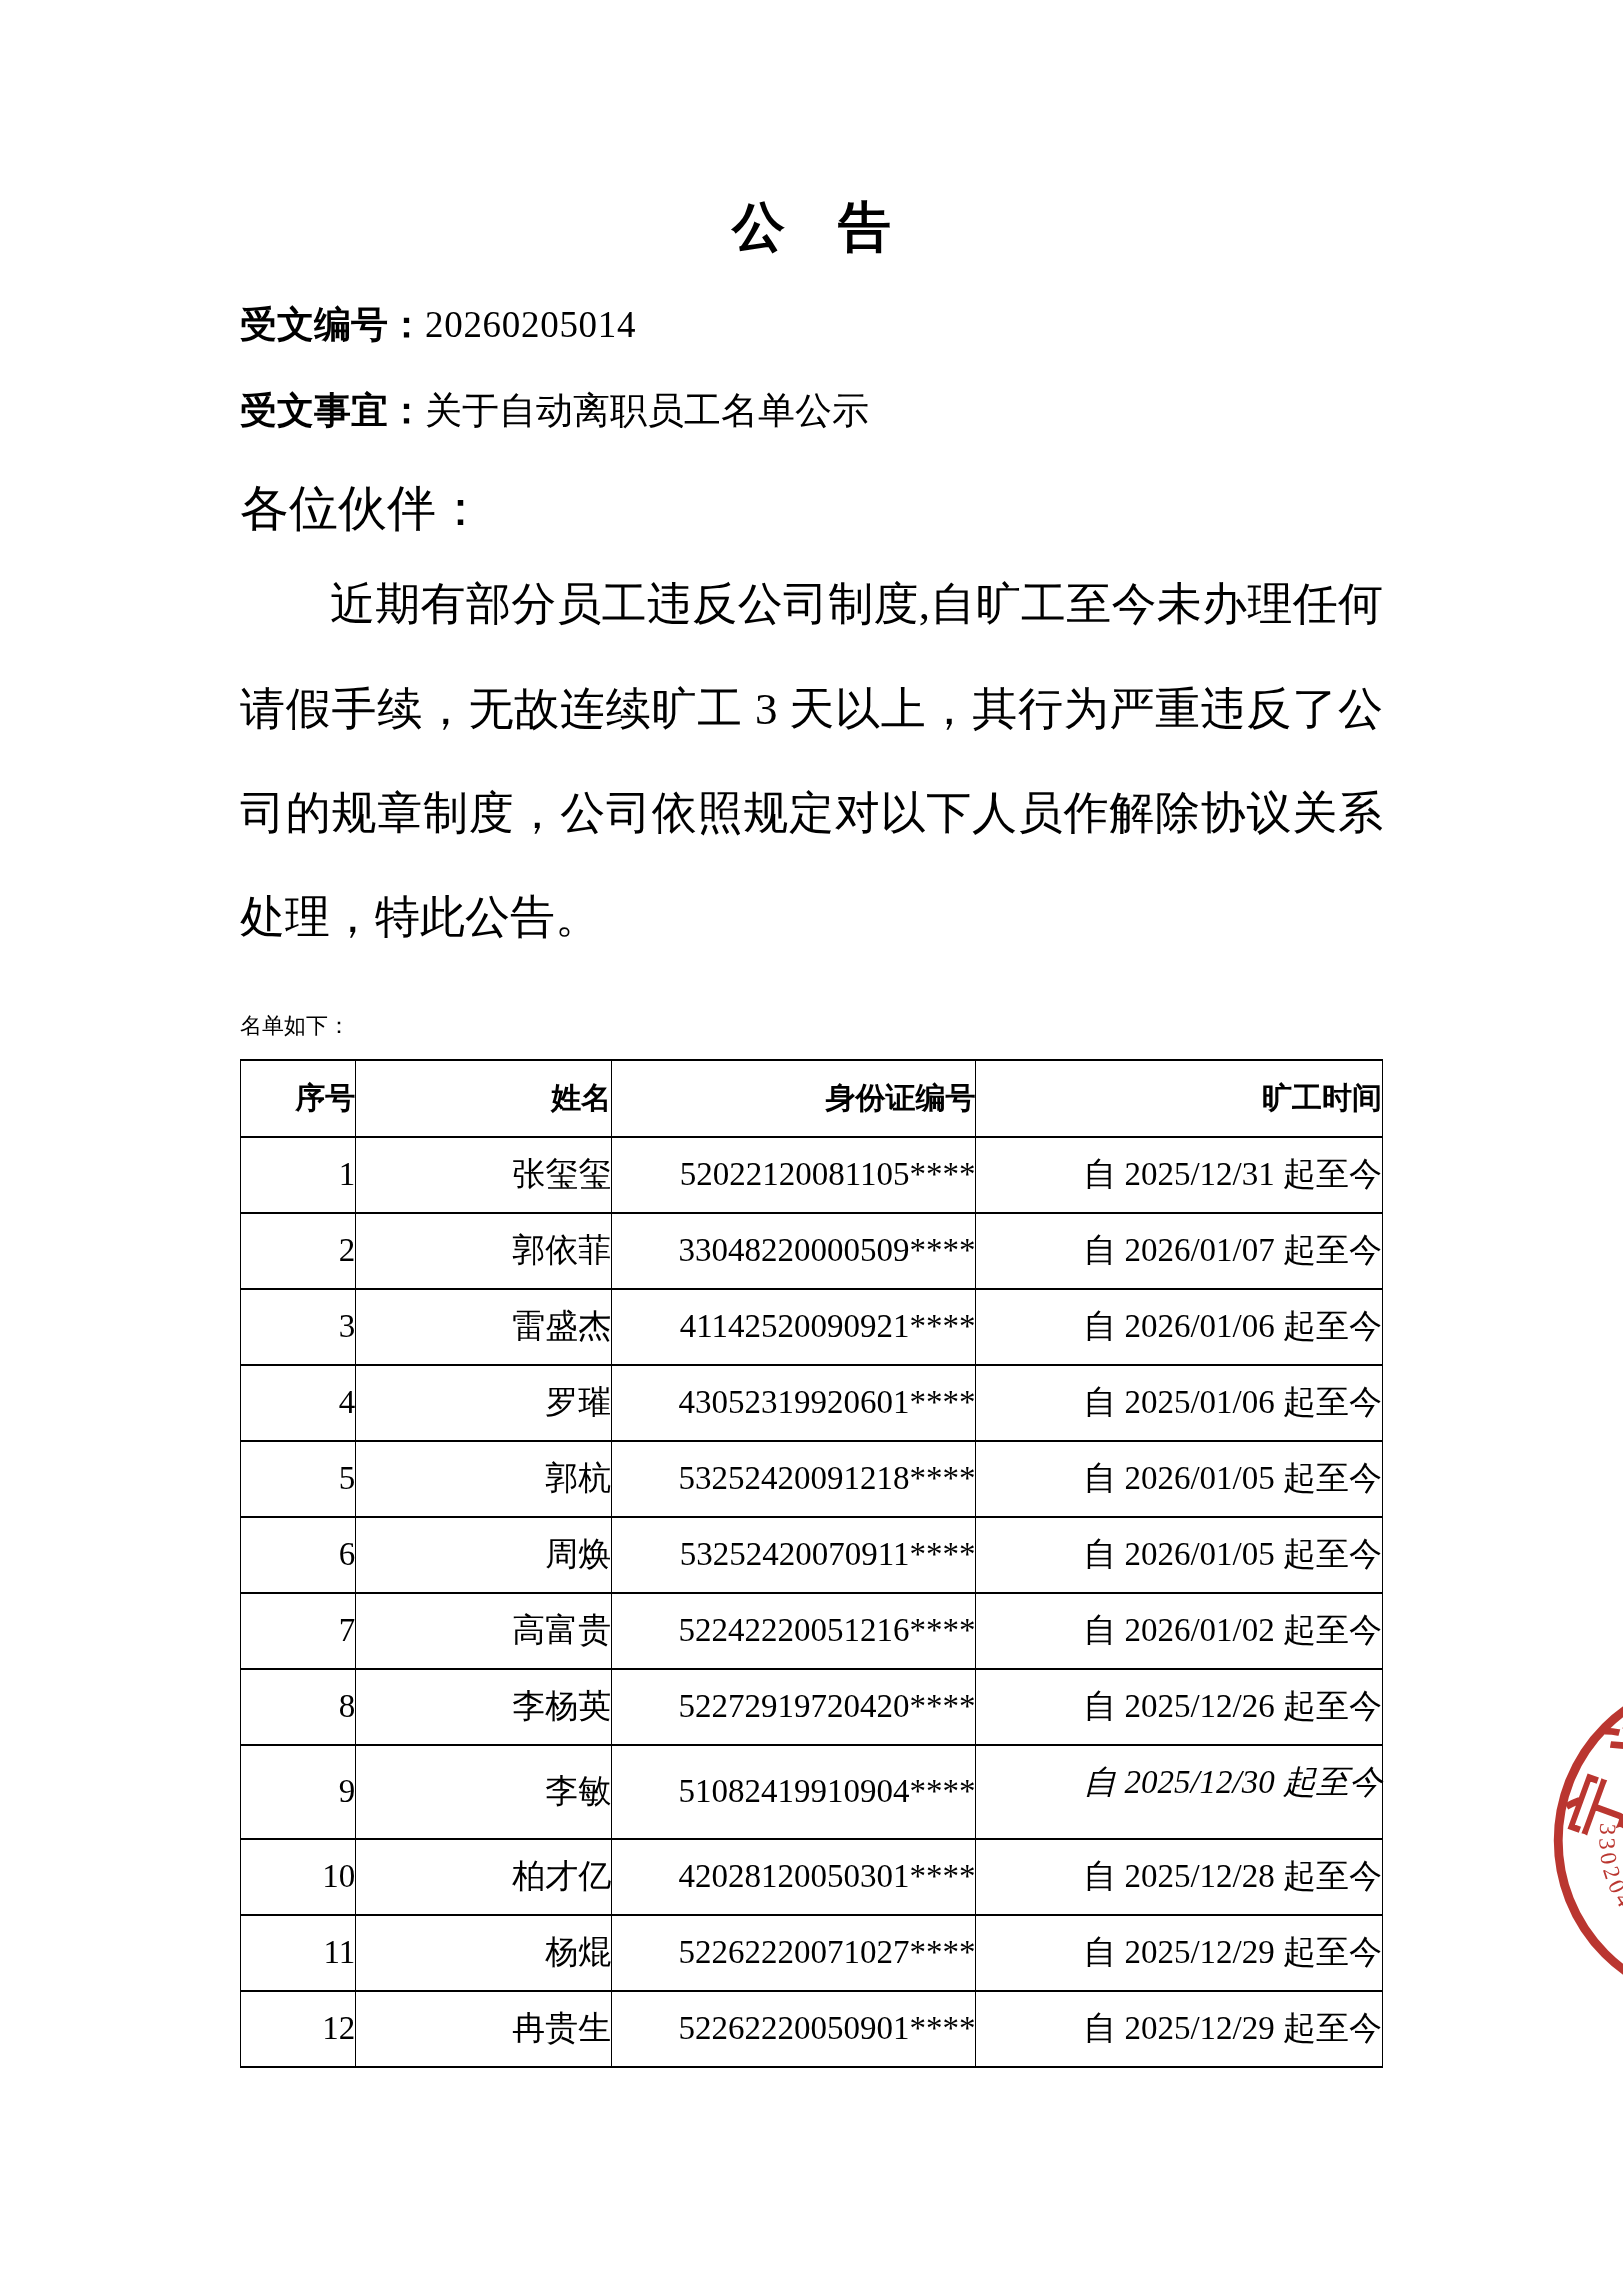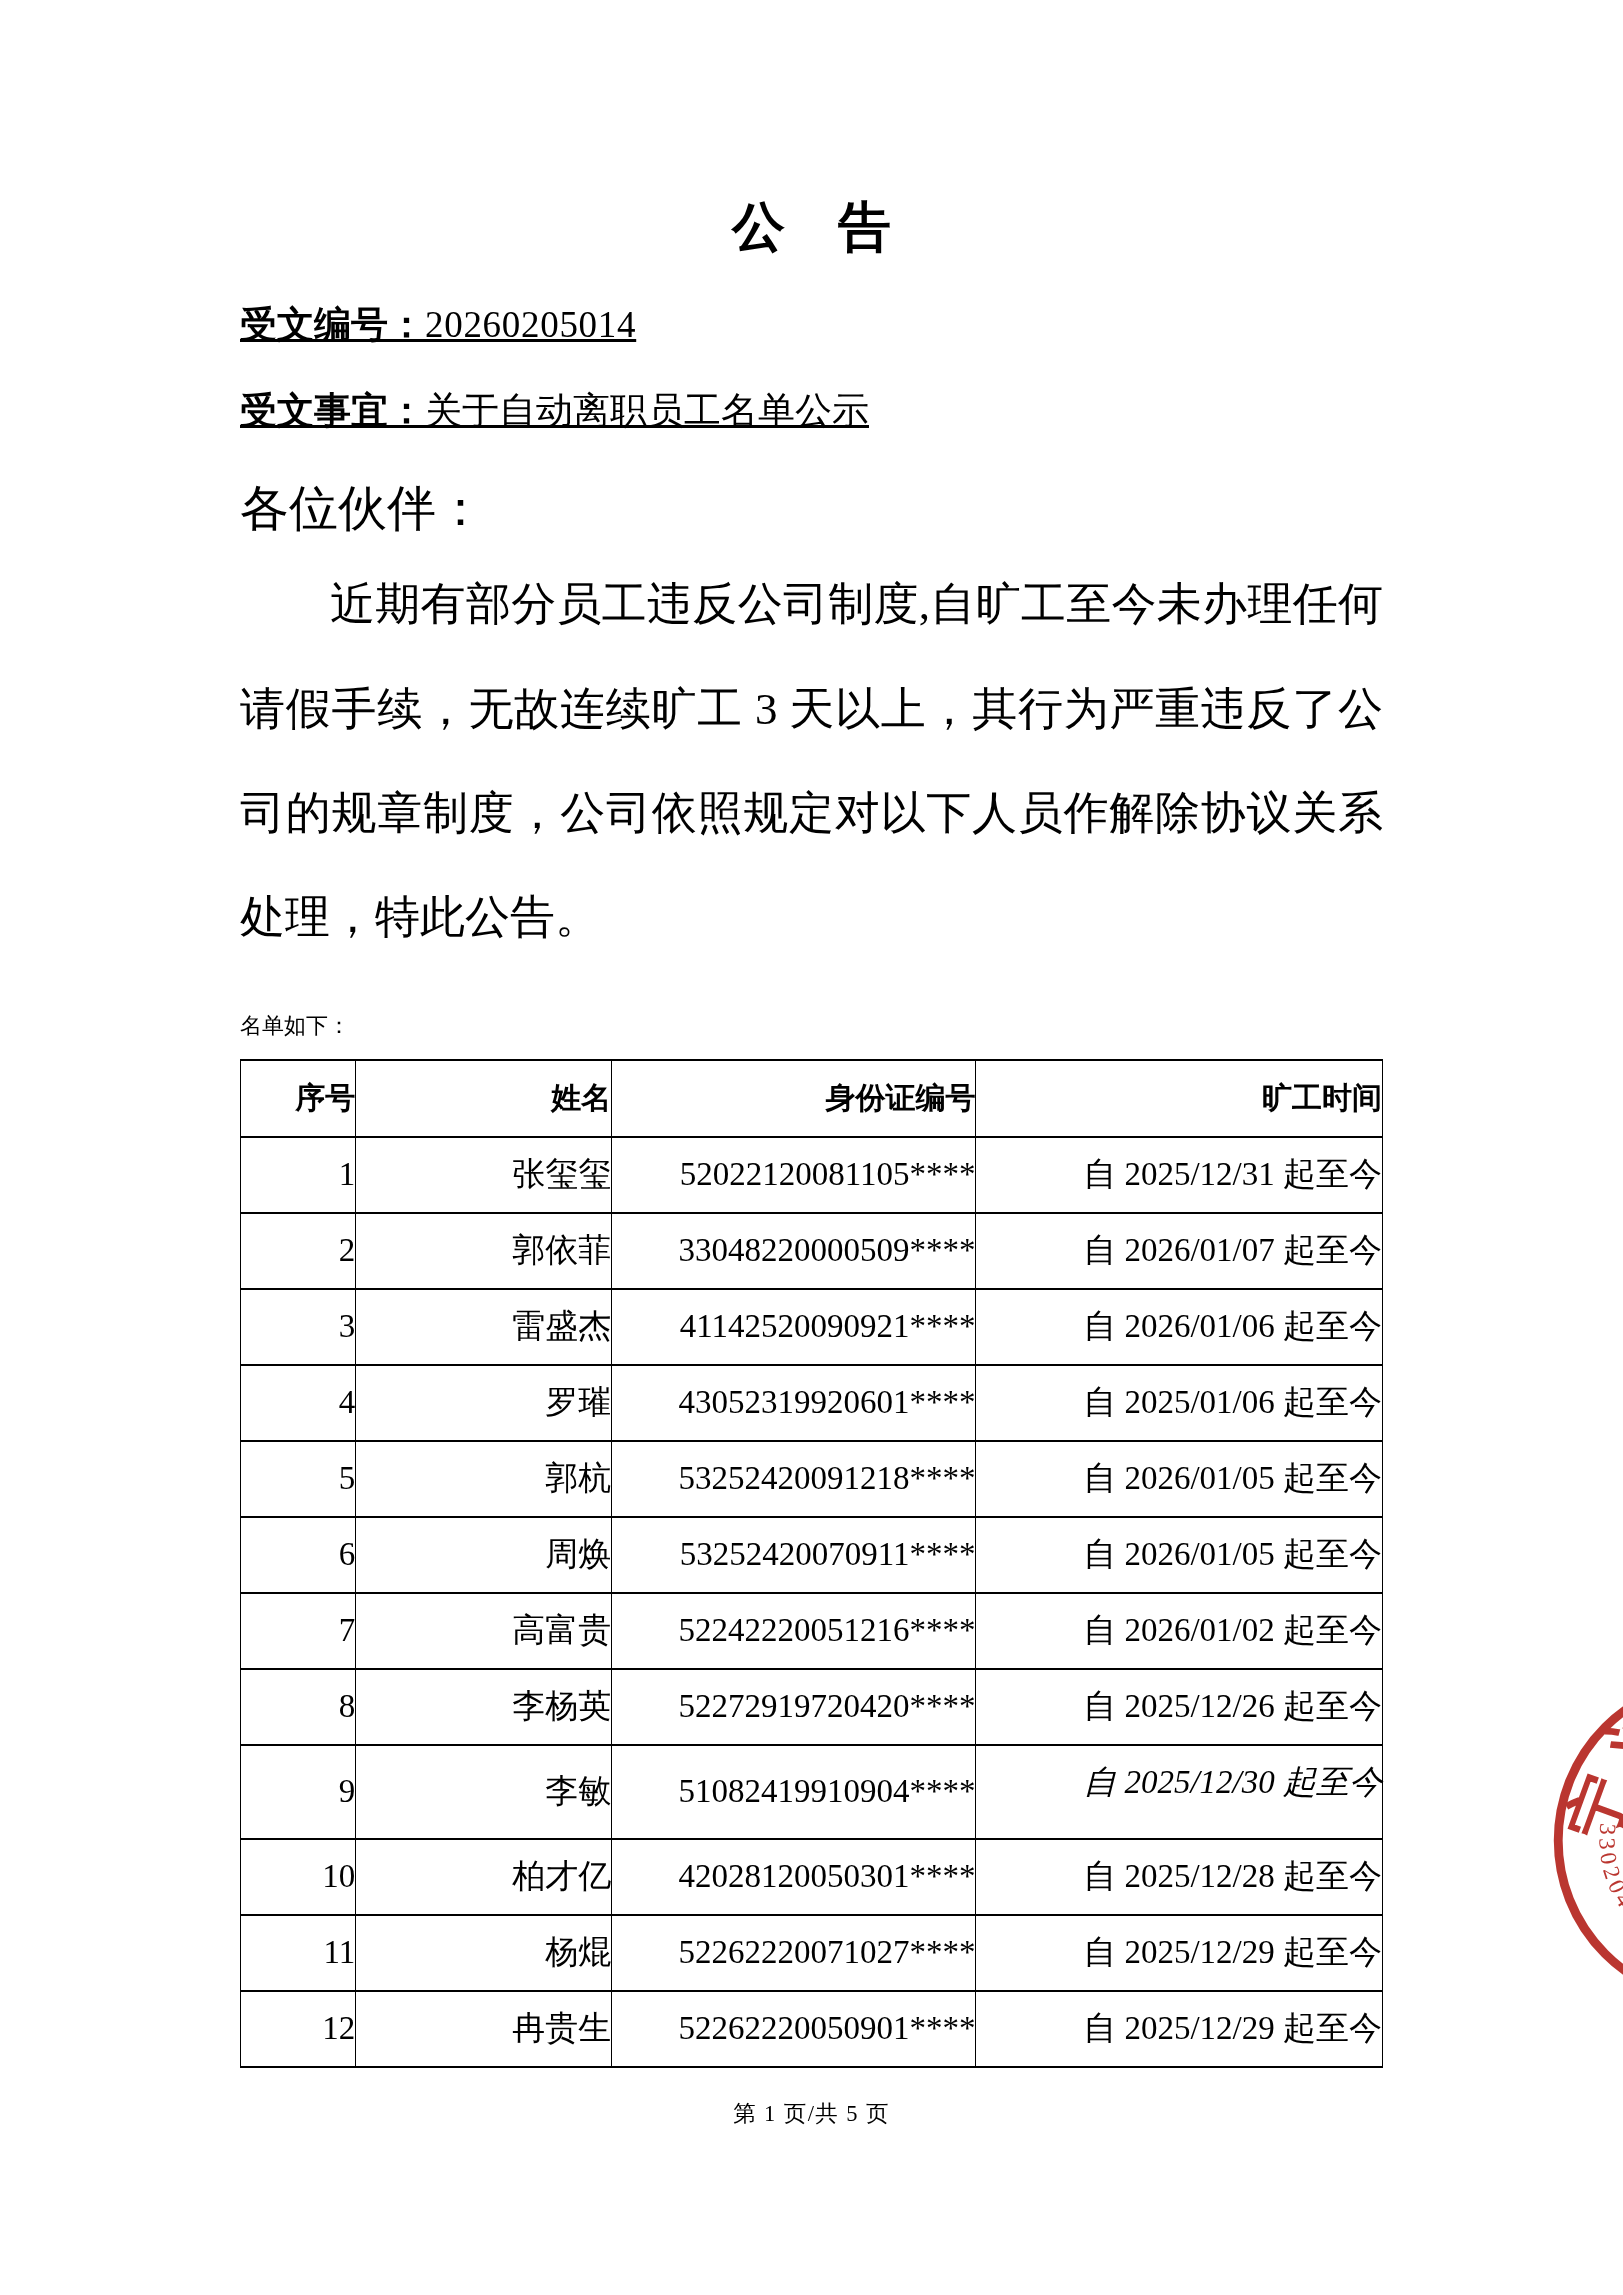--- a/index.html
+++ b/index.html
@@ -7,21 +7,21 @@
     position:relative; width:1623px; height:2295px; background:#ffffff;
     overflow:hidden; color:#000;
     font-family:"Liberation Serif","DejaVu Serif",serif;
   }
   .content { position:absolute; left:240px; top:0; width:1143px; }
   .title {
     margin-top:198px; margin-bottom:0;
     text-align:center; font-size:53px; font-weight:bold; line-height:1.1;
   }
   .meta-block { margin-top:45px; }
-  .meta-field { display:flex; align-items:center; margin-bottom:38px; line-height:1.3;text-decoration:underline; }
+  .meta-field { display:flex; align-items:center; margin-bottom:38px; line-height:1.3; }
   .meta-label { font-weight:bold; font-size:37px; white-space:nowrap; }
   .meta-value { font-size:37px; }
   .meta-value.num { letter-spacing:0.7px; }
   .salutation { font-size:49px; margin-top:42px; line-height:1.3; }
   .paragraph {
     font-size:45px; line-height:2.32; text-align:justify; text-indent:2em;
     margin-top:11px; word-break:break-all;
   }
   .list-intro {
     font-size:22px; margin-top:5px; line-height:1.2;
@@ -164,15 +164,14 @@
       <circle cx="250" cy="250" r="235" fill="none" stroke-width="13" stroke="#b5261f"></circle>
       <path id="seal-code-arc" d="M 78,220 A 175,175 0 0 0 138,384" fill="none"></path>
       <text font-size="34" letter-spacing="6" font-family="Liberation Serif, DejaVu Serif, serif" fill="#b5261f">
         <textPath href="#seal-code-arc" startOffset="4">330204C</textPath>
       </text>
       <text x="82" y="228" font-size="92" font-weight="bold" text-anchor="middle" font-family="Liberation Serif, DejaVu Serif, serif" transform="rotate(-70 82 205)" fill="#b5261f">宁</text>
       <text x="140" y="128" font-size="92" font-weight="bold" text-anchor="middle" font-family="Liberation Serif, DejaVu Serif, serif" transform="rotate(-40 140 100)" fill="#b5261f">波</text>
     </svg>
   </div>
 
-  <div class="footer">第 1 页/共 5 页</div>
 </div>
 
 
 </body></html>

